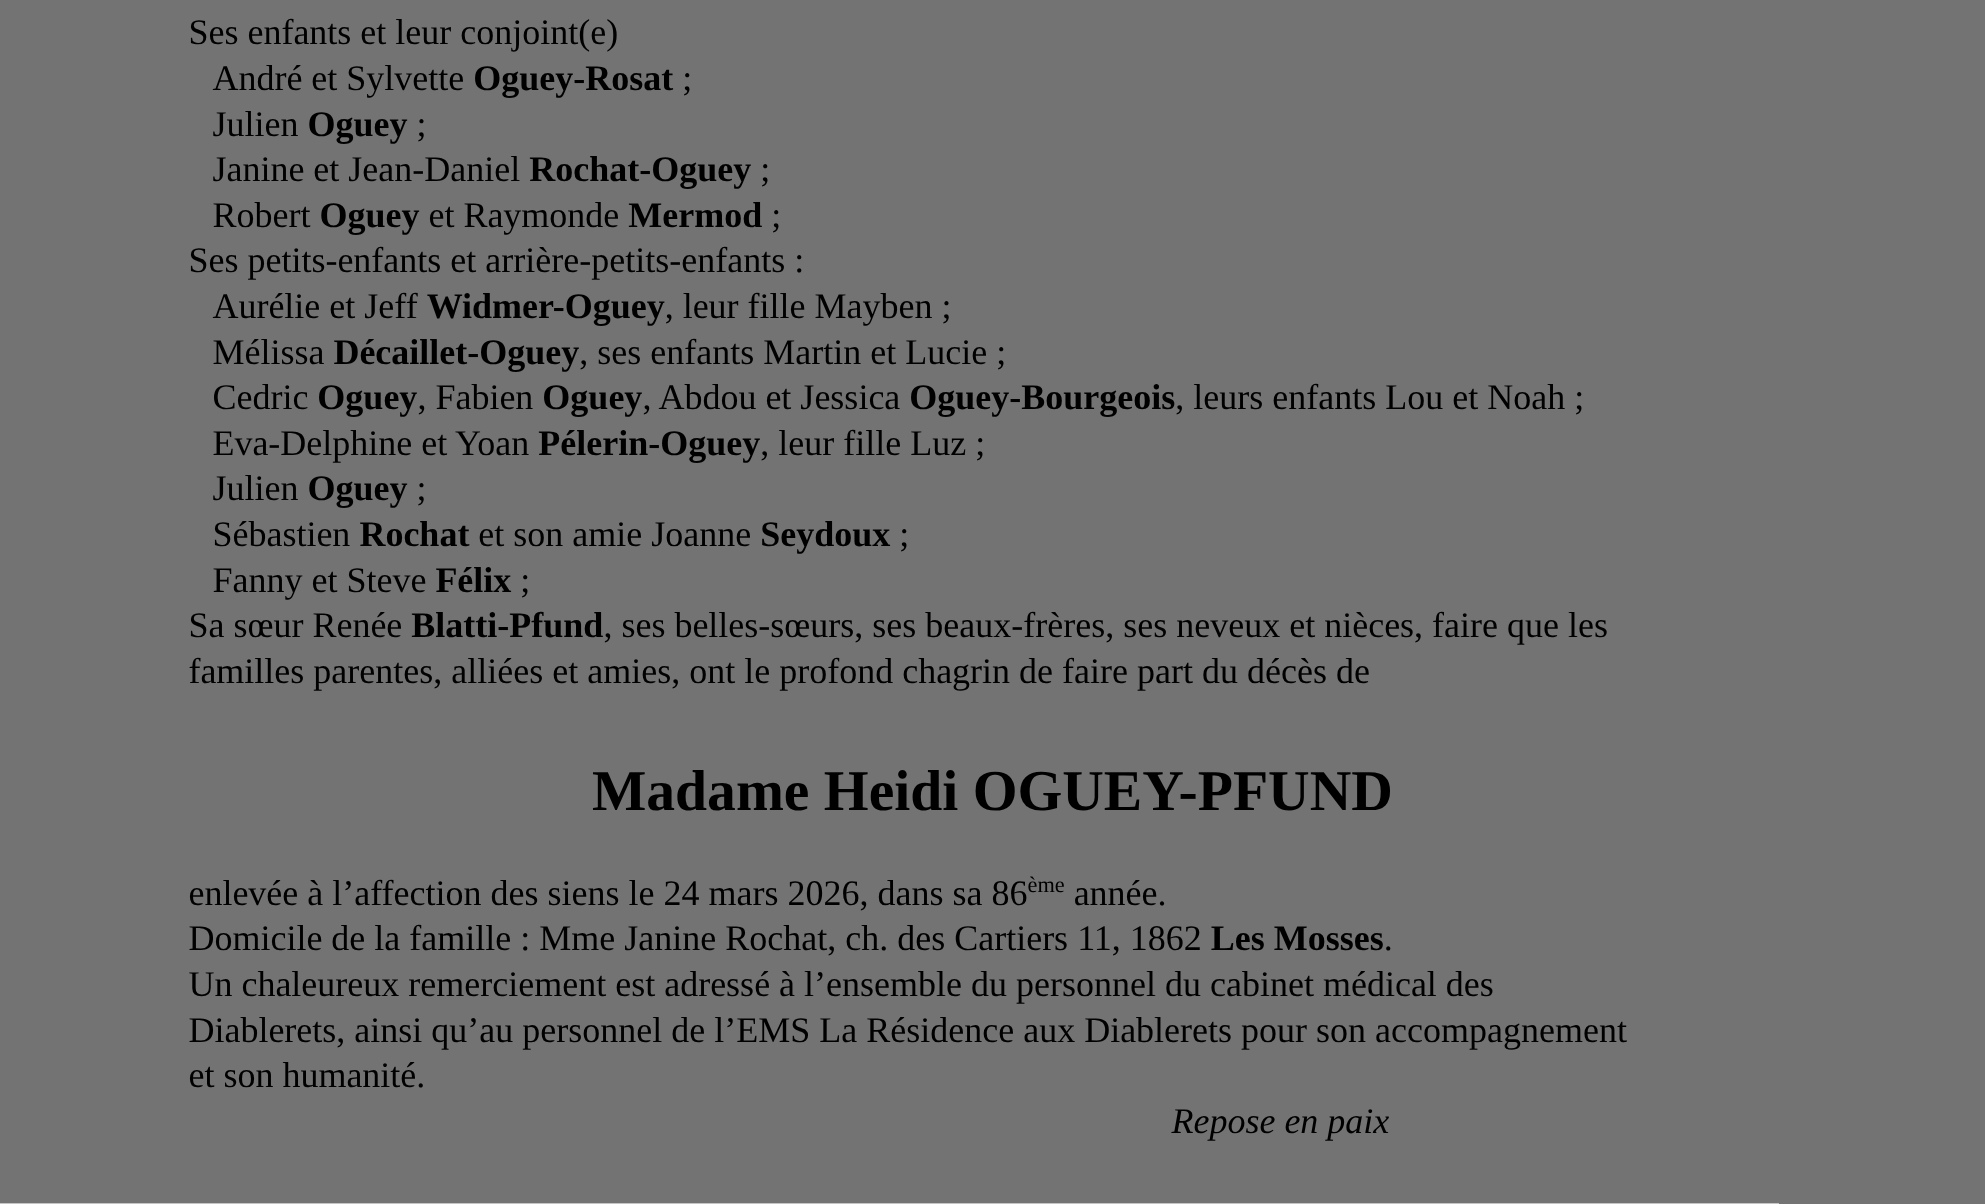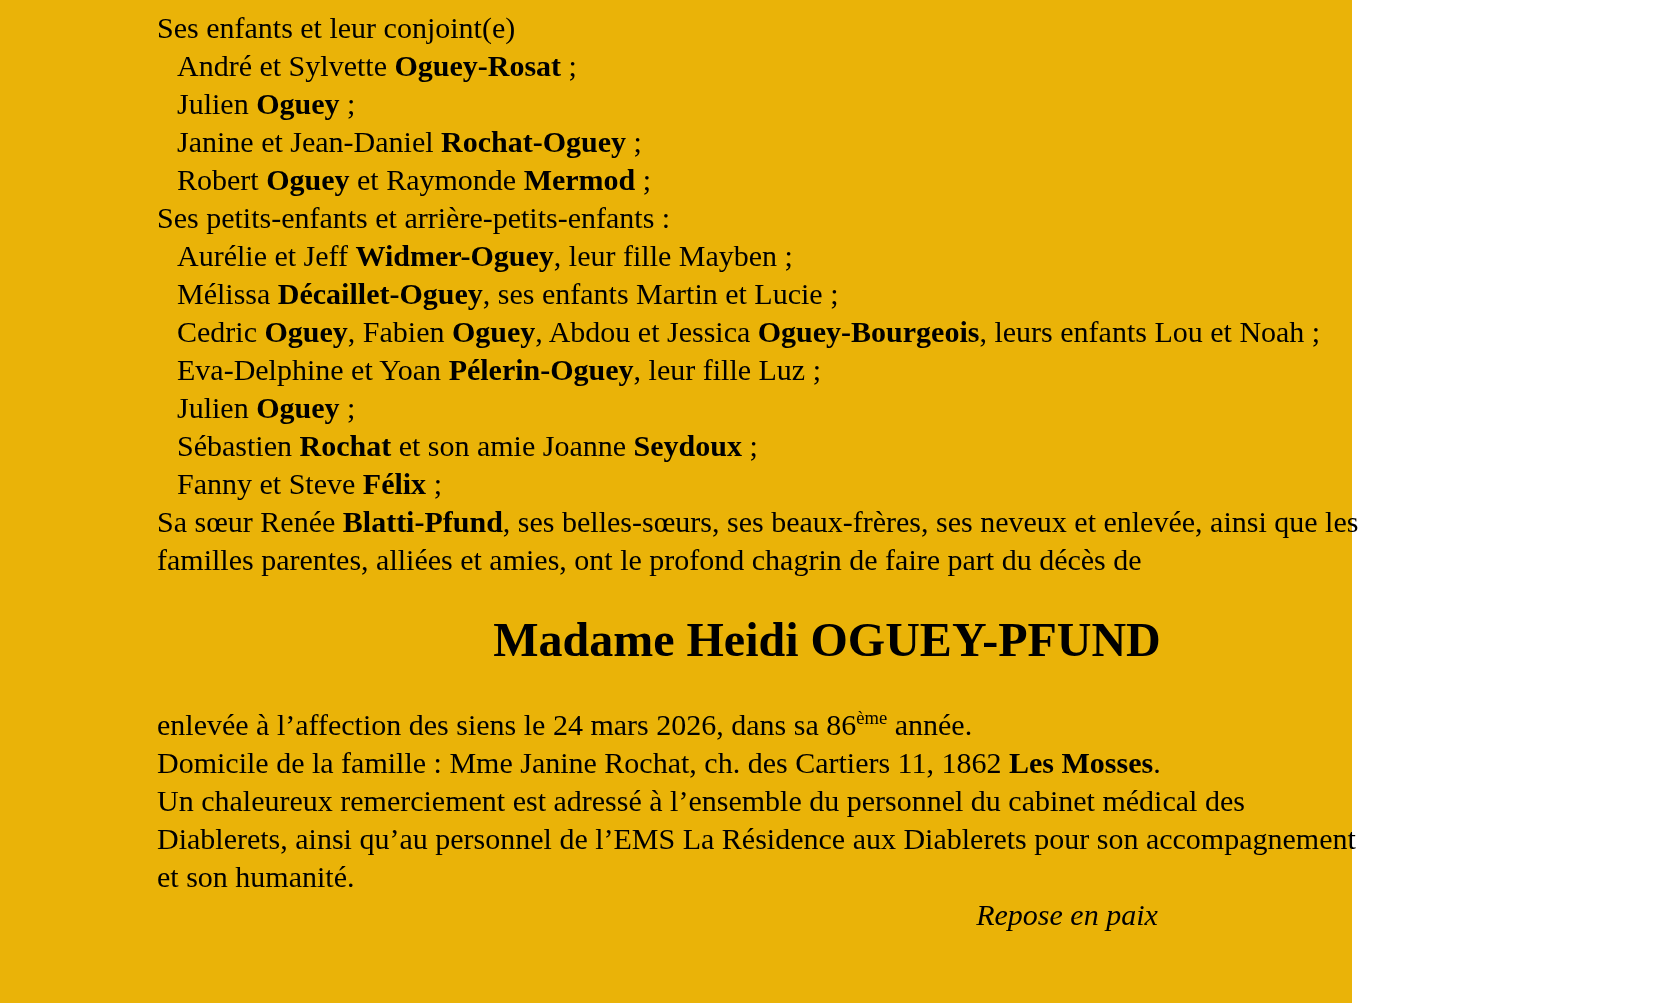--- a/index.html
+++ b/index.html
@@ -10,44 +10,44 @@
   body {
     width: 1654px;
     height: 1003px;
     overflow: hidden;
     font-family: "Liberation Serif", "DejaVu Serif", serif;
     color: #000000;
   }
   .page {
     position: relative;
     box-sizing: border-box;
-    width: 1352px;
+    width: 1654px;
     height: 1003px;
     padding: 9px 120px 0 157px;
-    background: #eab308;
+    background: #737373;
   }
   .block .line {
     font-size: 30px;
     line-height: 38px;
     white-space: nowrap;
   }
   .line.indent {
     padding-left: 20px;
   }
   .bold {
     font-weight: bold;
   }
   sup.sup {
     font-size: 0.62em;
     line-height: 0;
     vertical-align: super;
     font-family: Liberation Serif, serif;
   }
   .title {
-    margin-top: 28px;
+    margin-top: 48px;
     width: 1340px;
     font-size: 48px;
     font-weight: bold;
     line-height: 66px;
     text-align: center;
     white-space: nowrap;
   }
   .details-block {
     margin-top: 33px;
   }
@@ -74,21 +74,21 @@
       <div class="line indent"><span>Janine et Jean-Daniel </span><span class="bold">Rochat-Oguey</span><span> ;</span></div>
       <div class="line indent"><span>Robert </span><span class="bold">Oguey</span><span> et Raymonde </span><span class="bold">Mermod</span><span> ;</span></div>
       <div class="line"><span>Ses petits-enfants et arrière-petits-enfants :</span></div>
       <div class="line indent"><span>Aurélie et Jeff </span><span class="bold">Widmer-Oguey</span><span>, leur fille Mayben ;</span></div>
       <div class="line indent"><span>Mélissa </span><span class="bold">Décaillet-Oguey</span><span>, ses enfants Martin et Lucie ;</span></div>
       <div class="line indent"><span>Cedric </span><span class="bold">Oguey</span><span>, Fabien </span><span class="bold">Oguey</span><span>, Abdou et Jessica </span><span class="bold">Oguey-Bourgeois</span><span>, leurs enfants Lou et Noah ;</span></div>
       <div class="line indent"><span>Eva-Delphine et Yoan </span><span class="bold">Pélerin-Oguey</span><span>, leur fille Luz ;</span></div>
       <div class="line indent"><span>Julien </span><span class="bold">Oguey</span><span> ;</span></div>
       <div class="line indent"><span>Sébastien </span><span class="bold">Rochat</span><span> et son amie Joanne </span><span class="bold">Seydoux</span><span> ;</span></div>
       <div class="line indent"><span>Fanny et Steve </span><span class="bold">Félix</span><span> ;</span></div>
-      <div class="line"><span>Sa sœur Renée </span><span class="bold">Blatti-Pfund</span><span>, ses belles-sœurs, ses beaux-frères, ses neveux et enlevée, ainsi que les</span></div>
+      <div class="line"><span>Sa sœur Renée </span><span class="bold">Blatti-Pfund</span><span>, ses belles-sœurs, ses beaux-frères, ses neveux et nièces, faire que les</span></div>
       <div class="line"><span>familles parentes, alliées et amies, ont le profond chagrin de faire part du décès de</span></div>
     </div>
 
   <div class="title">Madame Heidi OGUEY-PFUND</div>
 
   <div class="block details-block">
       <div class="line"><span>enlevée à l’affection des siens le 24 mars 2026, dans sa 86</span><sup class="sup">ème</sup><span> année.</span></div>
       <div class="line"><span>Domicile de la famille : Mme Janine Rochat, ch. des Cartiers 11, 1862 </span><span class="bold">Les Mosses</span><span>.</span></div>
       <div class="line"><span>Un chaleureux remerciement est adressé à l’ensemble du personnel du cabinet médical des</span></div>
       <div class="line"><span>Diablerets, ainsi qu’au personnel de l’EMS La Résidence aux Diablerets pour son accompagnement</span></div>

